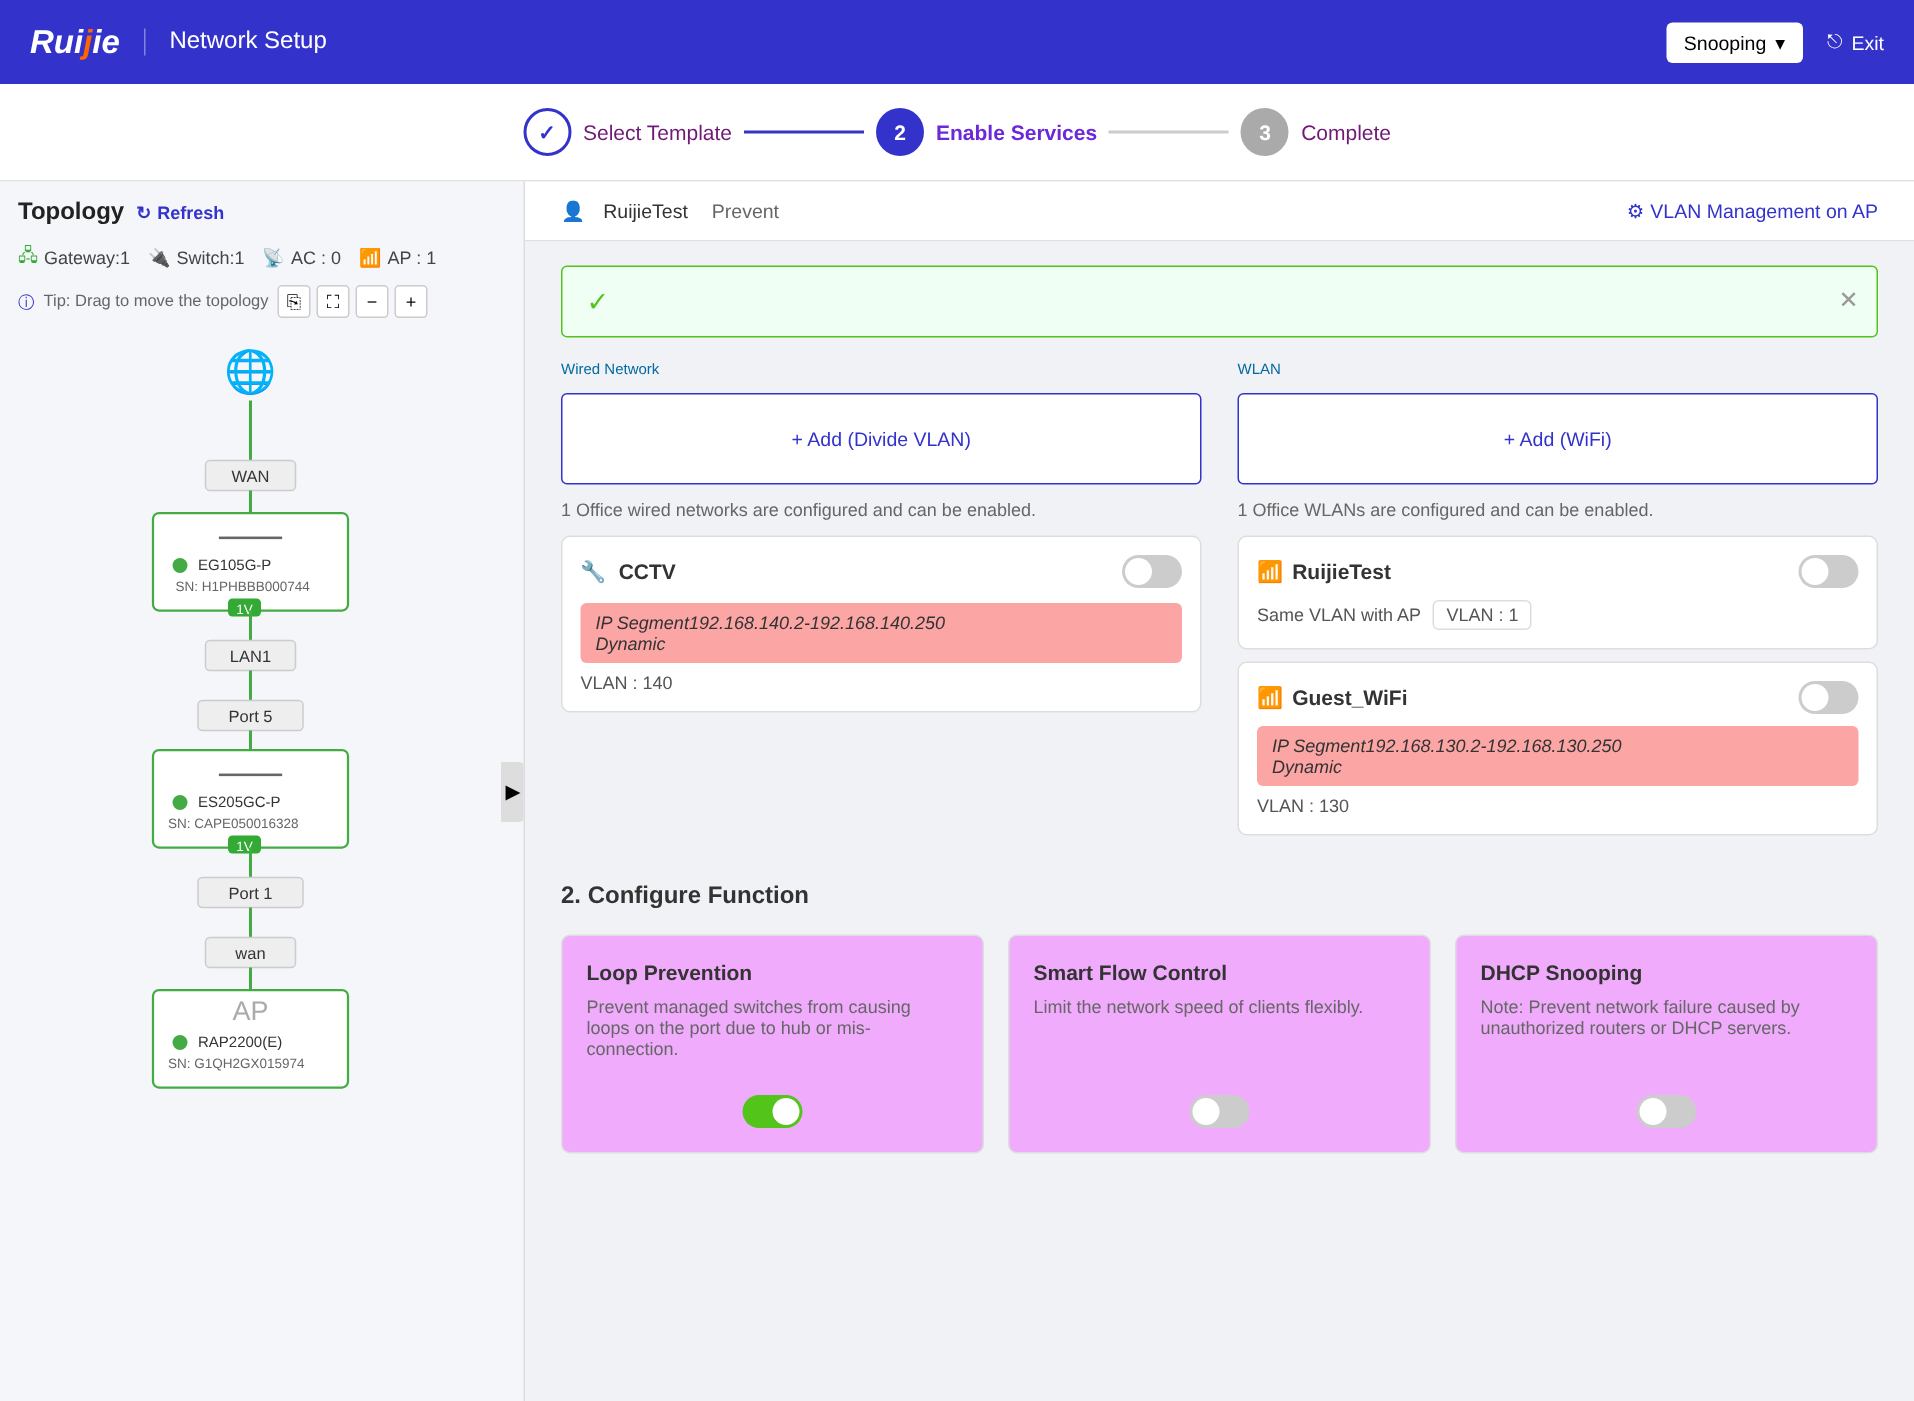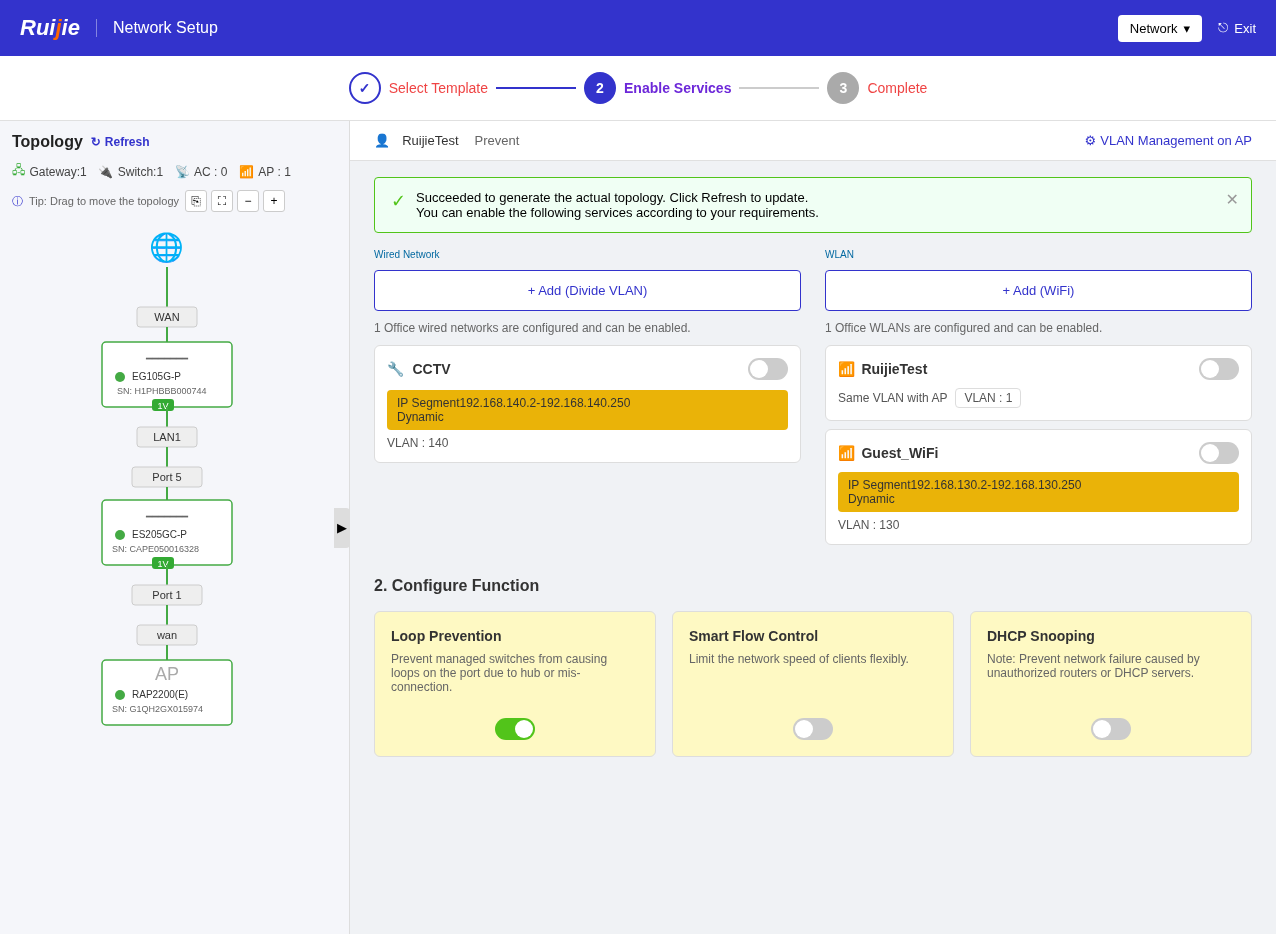--- a/index.html
+++ b/index.html
@@ -45,21 +45,21 @@
     .wizard-step { display: flex; align-items: center; }
     .step-circle {
       width: 32px; height: 32px;
       border-radius: 50%;
       display: flex; align-items: center; justify-content: center;
       font-weight: bold; font-size: 14px;
     }
     .step-circle.done { background: white; border: 2px solid #3333cc; color: #3333cc; }
     .step-circle.active { background: #3333cc; color: white; }
     .step-circle.inactive { background: #aaa; color: white; }
-    .step-label { margin-left: 8px; font-size: 14px; color: #ef4444; }
+    .step-label { margin-left: 8px; font-size: 14px; color: #701a75; }
     .step-label.active { color: #6d28d9; font-weight: bold; }
     .step-connector { width: 80px; height: 2px; background: #3333cc; margin: 0 8px; }
     .step-connector.inactive { background: #ccc; }
 
     
     .main { display: flex; height: calc(934px - 56px - 65px); }
 
     
     .sidebar {
       width: 350px;
@@ -120,30 +120,30 @@
 
     
     .section-title { font-size: 16px; font-weight: bold; color: #333; margin-bottom: 16px; }
 
     
     .two-col { display: grid; grid-template-columns: 1fr 1fr; gap: 24px; margin-bottom: 24px; }
 
     .col-label { font-size: 10px; color: #0369a1; margin-bottom: 10px; }
     .add-btn {
       border: 1px solid #3333cc; color: #3333cc; background: white;
-      border-radius: 4px; padding: 12px; width: 100%; text-align: center;
+      border-radius: 4px; padding: 22px; width: 100%; text-align: center;
       cursor: pointer; font-size: 13px; margin-bottom: 10px;
     }
     .info-text { font-size: 12px; color: #666; margin-bottom: 10px; }
 
     
     .net-card { border: 1px solid #ddd; border-radius: 6px; background: white; padding: 12px; margin-bottom: 8px; }
     .net-card-header { display: flex; justify-content: space-between; align-items: center; margin-bottom: 10px; }
     .net-card-name { font-size: 14px; font-weight: 600; color: #333; display: flex; align-items: center; gap: 8px; }
-    .ip-segment-box { background: #eab308; border-radius: 4px; padding: 6px 10px; font-size: 12px; color: #333; margin-bottom: 6px; }
+    .ip-segment-box { background: #fca5a5; border-radius: 4px; padding: 6px 10px; font-size: 12px; color: #333; margin-bottom: 6px; font-style: italic; }
     .vlan-tag { font-size: 12px; color: #555; }
 
     
     .toggle { width: 40px; height: 22px; border-radius: 11px; position: relative; cursor: pointer; display: inline-block; }
     .toggle.off { background: #ccc; }
     .toggle.on { background: #52c41a; }
     .toggle::after { content: ''; position: absolute; width: 18px; height: 18px; background: white; border-radius: 50%; top: 2px; transition: left 0.2s; }
     .toggle.off::after { left: 2px; }
     .toggle.on::after { left: 20px; }
 
@@ -151,36 +151,36 @@
     .wifi-icon { color: #3333cc; font-size: 14px; }
     .wifi-card { border: 1px solid #ddd; border-radius: 6px; background: white; padding: 12px; margin-bottom: 8px; }
     .wifi-card-header { display: flex; justify-content: space-between; align-items: center; margin-bottom: 8px; }
     .wifi-name { font-size: 14px; font-weight: 600; color: #333; display: flex; align-items: center; gap: 6px; }
     .same-vlan-bar { display: flex; gap: 8px; align-items: center; font-size: 12px; color: #555; }
     .vlan-badge { background: white; border: 1px solid #ddd; border-radius: 4px; padding: 2px 8px; font-size: 12px; }
 
     
     .func-section { margin-top: 8px; }
     .func-cards { display: grid; grid-template-columns: repeat(3, 1fr); gap: 16px; }
-    .func-card { border: 1px solid #ddd; border-radius: 6px; background: #fef9c3; padding: 16px; }
+    .func-card { border: 1px solid #ddd; border-radius: 6px; background: #f0abfc; padding: 16px; }
     .func-card-title { font-size: 14px; font-weight: 600; color: #333; margin-bottom: 8px; }
     .func-card-desc { font-size: 12px; color: #666; min-height: 50px; }
     .func-card-footer { margin-top: 16px; display: flex; justify-content: center; }
   </style>
 </head>
 <body>
 
 <div class="header">
   <div class="header-left">
     <div class="logo">Rui<span>j</span>ie</div>
     <div class="app-title">Network Setup</div>
   </div>
   <div class="header-right">
     <div class="lang-selector">
-      <span>Network</span>
+      <span>Snooping</span>
       <span>▾</span>
     </div>
     <div class="exit-btn">
       <span>⎋</span>
       <span>Exit</span>
     </div>
   </div>
 </div>
 
 <div class="wizard">
@@ -308,24 +308,20 @@
       <div class="vlan-mgmt">
         <span>⚙</span>
         <span>VLAN Management on AP</span>
       </div>
     </div>
 
     <div class="content-inner">
 
       <div class="alert-success">
         <span style="color:#52c41a;font-size:18px">✓</span>
-        <div>
-          <div>Succeeded to generate the actual topology. Click Refresh to update.</div>
-          <div>You can enable the following services according to your requirements.</div>
-        </div>
         <span class="alert-close">✕</span>
       </div>
 
 
       <div class="two-col">
 
         <div>
           <div class="col-label">Wired Network</div>
           <button class="add-btn">+ Add (Divide VLAN)</button>
           <div class="info-text">1 Office wired networks are configured and can be enabled.</div>

